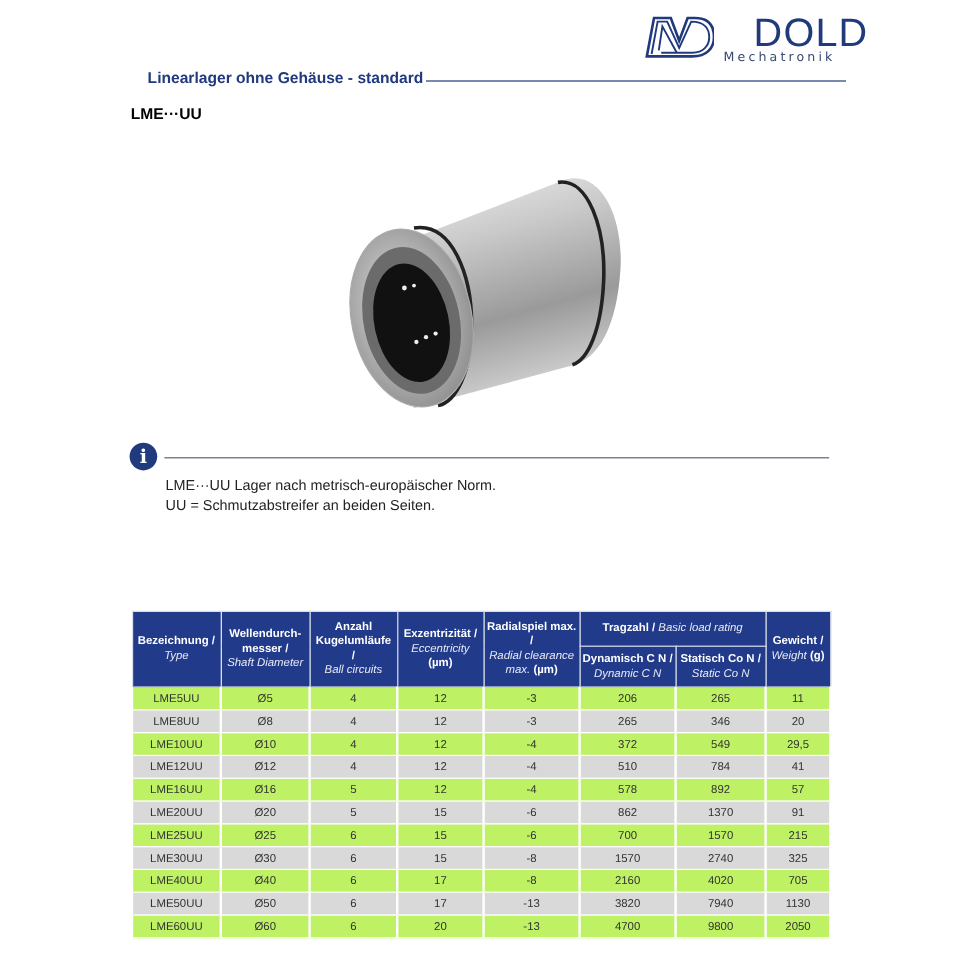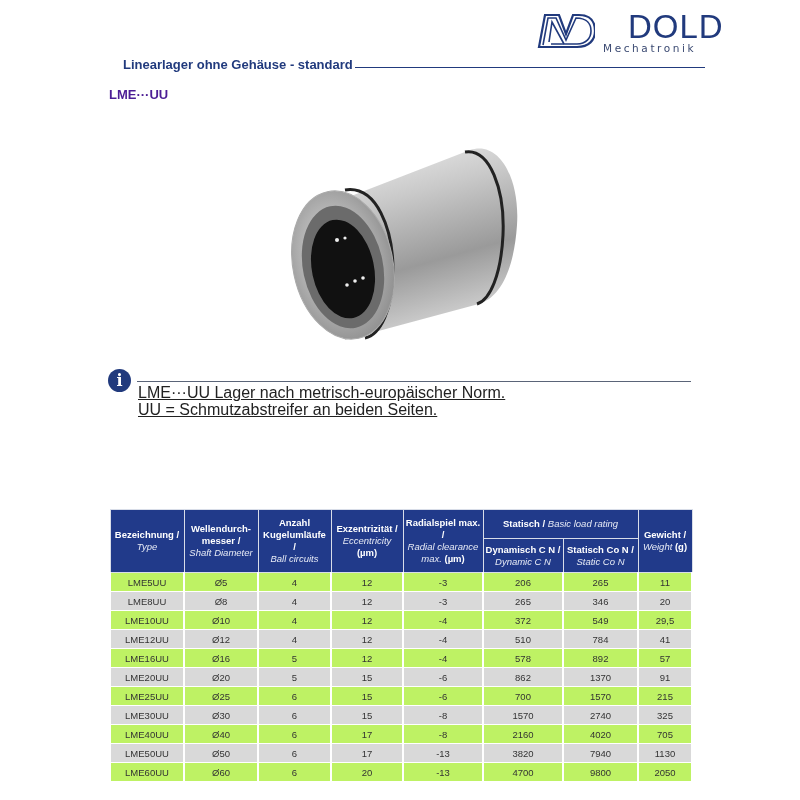--- a/index.html
+++ b/index.html
@@ -4,25 +4,25 @@
 <style>
   html, body { margin:0; padding:0; background:#ffffff; }
   body { width:800px; height:800px; position:relative; overflow:hidden; font-family:"Liberation Sans", sans-serif; color:#222; }
   .logo { position:absolute; left:537px; top:12px; width:160px; height:40px; }
   .logo-mark { position:absolute; left:0; top:0; width:58px; height:38px; }
   .logo-word { position:absolute; left:63px; top:-4px; font-size:33px; letter-spacing:1px; color:#213a7d; font-family:"Liberation Sans", sans-serif;margin-left:28px; }
   .logo-sub { position:absolute; left:66px; top:30px; font-size:10.5px; letter-spacing:2.6px; color:#3b4a72; font-family:"DejaVu Sans", sans-serif; }
   .title-row { position:absolute; left:109px; top:52px; width:582px; height:20px; display:flex; align-items:flex-end;margin-left:14px; }
   .title { font-size:13px; font-weight:bold; color:#213a7d; white-space:nowrap; }
   .title-rule { flex:1; border-bottom:1.5px solid #213a7d; margin-left:2px; margin-bottom:4px; }
-  .subtitle { position:absolute; left:109px; top:87px; font-size:13px; font-weight:bold; color:#4c1d95;text-align:center; }
+  .subtitle { position:absolute; left:109px; top:87px; font-size:13px; font-weight:bold; color:#000000;text-align:center; }
   .product { position:absolute; left:285px; top:140px; width:240px; height:215px; }
   .info-icon { position:absolute; left:108px; top:369px; width:23px; height:23px; border-radius:50%; background:#213a7d; color:#fff; font-family:"DejaVu Serif", serif; font-weight:bold; font-size:16px; text-align:center; line-height:23px; }
   .info-rule { position:absolute; left:137px; top:381px; width:554px; border-bottom:1.5px solid #5a6478; }
-  .info-text { position:absolute; left:138px; top:384px; font-size:16px; line-height:17px; color:#222;text-decoration:underline; }
+  .info-text { position:absolute; left:138px; top:396px; font-size:12px; line-height:17px; color:#222; }
   table.spec { position:absolute; left:109px; top:509px; width:582px; border-collapse:collapse; table-layout:fixed; font-size:10px; }
   table.spec th { background:#213a8a; color:#fff; font-weight:bold; font-size:9.5px; line-height:12px; border:1.5px solid #d8dde8; padding:2px 2px; text-align:center; vertical-align:middle; }
   table.spec th i { font-weight:normal; color:#e6eaf5; }
   table.spec td { text-align:center; height:18px; padding:0; border-left:2px solid #fff; border-right:2px solid #fff; border-bottom:1px solid #fff; color:#333; font-size:9.5px; }
   table.spec tr.odd td { background:#bef264; }
   table.spec tr.even td { background:#d9d9d9; }
 </style>
 </head>
 <body>
 
@@ -88,21 +88,21 @@
       <col style="width:75px">
       <col style="width:54px">
   </colgroup>
   <thead>
     <tr style="height:29px">
       <th rowspan="2"><span>Bezeichnung /</span><br><i>Type</i></th>
       <th rowspan="2"><span>Wellendurch-messer /</span><br><i>Shaft Diameter</i></th>
       <th rowspan="2"><span>Anzahl Kugelumläufe /</span><br><i>Ball circuits</i></th>
       <th rowspan="2"><span>Exzentrizität /</span><br><i>Eccentricity</i><br><span>(µm)</span></th>
       <th rowspan="2"><span>Radialspiel max. /</span><br><i>Radial clearance max.</i> <span>(µm)</span></th>
-      <th colspan="2"><span>Statisch /</span> <i>Basic load rating</i></th>
+      <th colspan="2"><span>Tragzahl /</span> <i>Basic load rating</i></th>
       <th rowspan="2"><span>Gewicht /</span><br><i>Weight</i> <span>(g)</span></th>
     </tr>
     <tr style="height:34px">
       <th><span>Dynamisch C N /</span><br><i>Dynamic C N</i></th>
       <th><span>Statisch Co N /</span><br><i>Static Co N</i></th>
     </tr>
   </thead>
   <tbody id="spec-body">
       <tr class="odd">
         <td>LME5UU</td>

